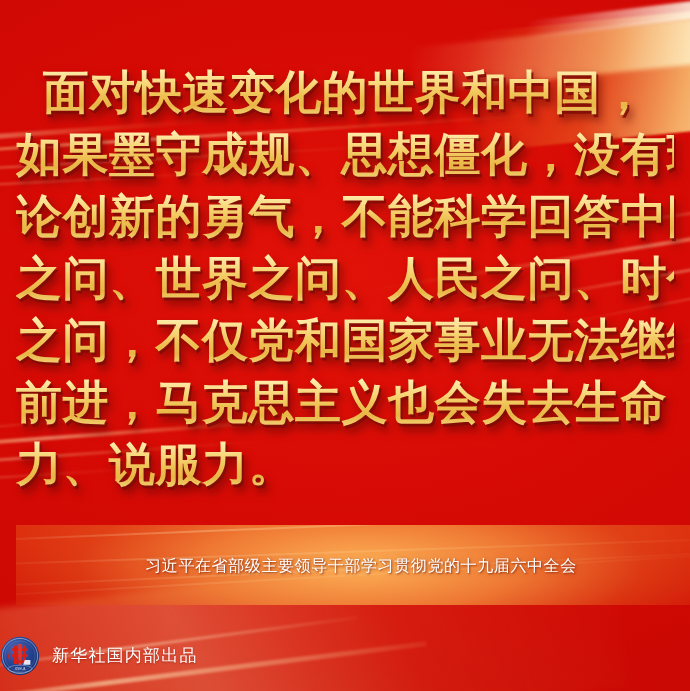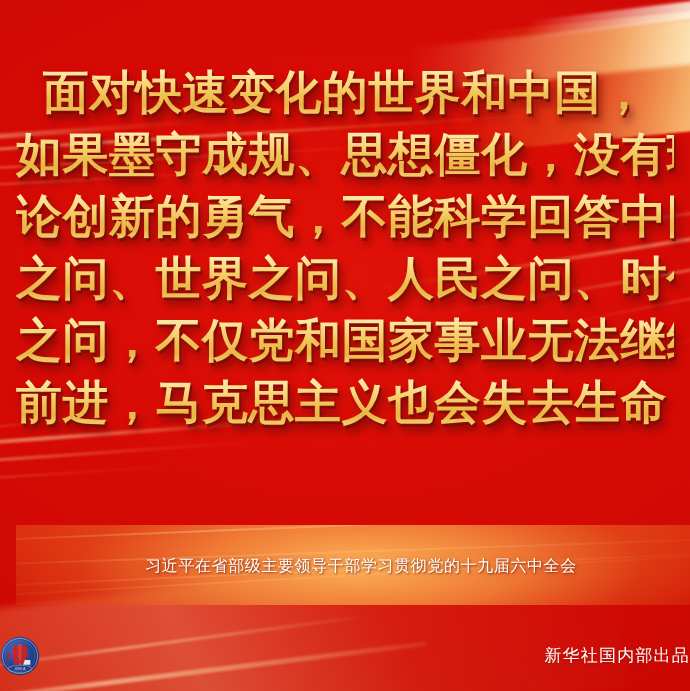--- a/index.html
+++ b/index.html
@@ -157,21 +157,21 @@
     position:relative;z-index:2;
     font-size:16px;line-height:25px;color:#ffffff;
     font-family:"Liberation Sans","DejaVu Sans",sans-serif;
     letter-spacing:0.6px;white-space:nowrap;
     text-shadow:1px 1px 2px rgba(120,25,5,0.75), 0 0 6px rgba(150,40,10,0.4);
   }
 
   
   #footer{
     position:absolute;left:0;top:620px;width:690px;height:71px;z-index:7;
-    display:flex;align-items:center;justify-content:space-between;gap:12px;
+    display:flex;align-items:center;justify-content:flex-start;gap:12px;
   }
   .logo-wrap{width:40px;height:40px;position:relative;flex:0 0 auto;}
   .footer-text{
     font-size:17px;color:#ffffff;letter-spacing:1.2px;
     font-family:"Liberation Sans","DejaVu Sans",sans-serif;
     text-shadow:0 1px 2px rgba(120,20,5,.6);
   }
 </style>
 </head>
 <body>
@@ -200,20 +200,21 @@
     <div class="lray l7"></div>
   </div>
 
   <div id="headline">
     <div class="hline first">面对快速变化的世界和中国，</div>
     <div class="hline rest">如果墨守成规、思想僵化，没有理</div>
     <div class="hline rest">论创新的勇气，不能科学回答中国</div>
     <div class="hline rest">之问、世界之问、人民之问、时代</div>
     <div class="hline rest">之问，不仅党和国家事业无法继续</div>
     <div class="hline rest">前进，马克思主义也会失去生命</div>
+    <div class="hline rest">力、说服力。</div>
   </div>
 
   <div class="bottomsweep"></div>
   <div class="bsweep2"></div>
   <div class="bsweep3"></div>
 
   <div id="caption-band">
     <div class="cband-streaks">
       <div class="cstreak cs1"></div>
       <div class="cstreak cs2"></div>

